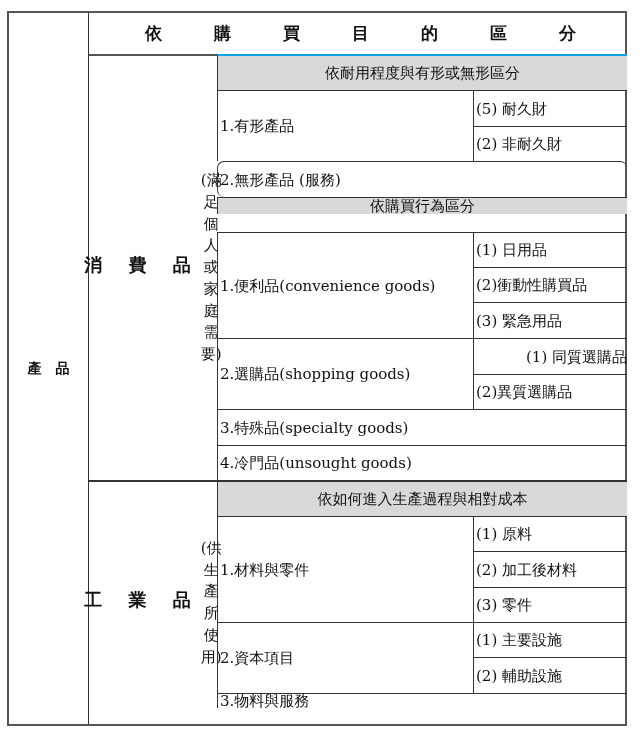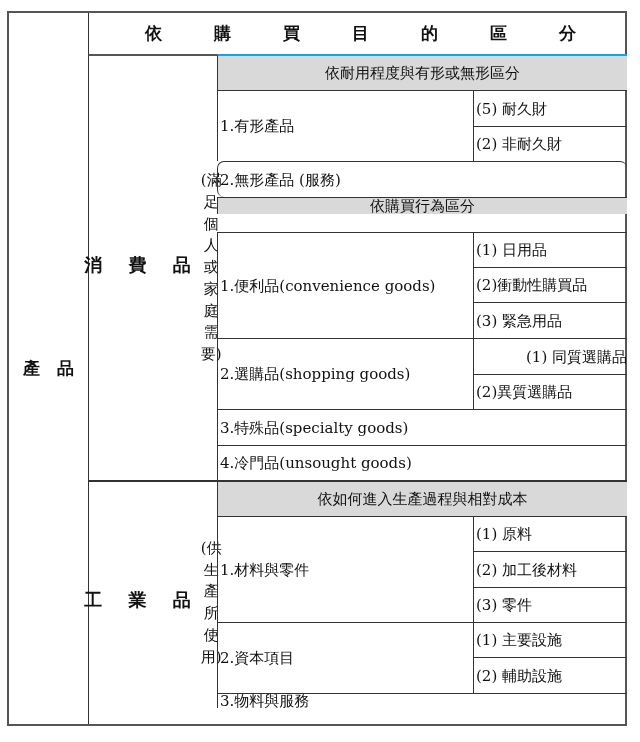--- a/index.html
+++ b/index.html
@@ -20,21 +20,21 @@
                font-weight:bold; font-size:17px; padding:0 25px 0 30px; box-sizing:border-box; }
   .cat-block { flex-direction:row; justify-content:center; }
   .cat-title { font-weight:bold; font-size:18px; letter-spacing:10px; margin-bottom:6px; }
   .cat-sub { font-size:15px; white-space:normal; width:96px; text-align:center; line-height:1.45; }
 </style>
 </head>
 <body>
 
 <div class="tbl">
 
-  <div class="cell center bold" style="left:0;top:0;width:79px;height:711px;font-size:17px;">
+  <div class="cell center bold" style="left:0;top:0;width:79px;height:711px;font-size:14px;">
     <span>產　品</span>
   </div>
 
   <div class="title-row vl">
     <span>依</span>
     <span>購</span>
     <span>買</span>
     <span>目</span>
     <span>的</span>
     <span>區</span>

